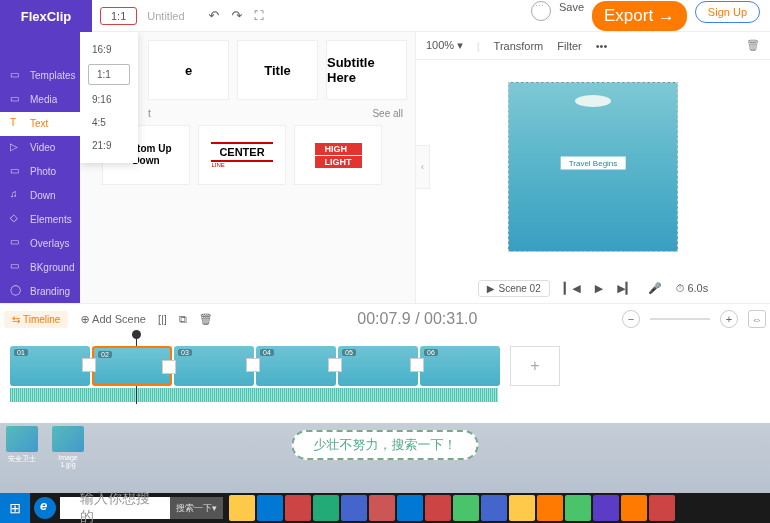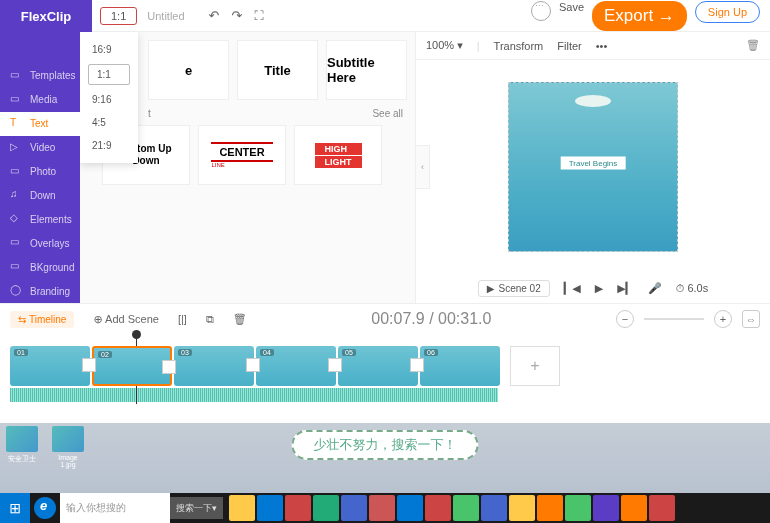--- a/index.html
+++ b/index.html
@@ -43,21 +43,21 @@
 .trash{cursor:pointer;color:#888}
 .canvas-area{flex:1;display:flex;align-items:center;justify-content:center;background:#fff;position:relative}
 .collapse-tab{position:absolute;left:0;top:50%;transform:translateY(-50%);width:14px;height:44px;background:#fafafa;border:1px solid #eee;border-left:none;display:flex;align-items:center;justify-content:center;font-size:9px;color:#999;cursor:pointer}
 .canvas{width:170px;height:170px;background:linear-gradient(180deg,#7ec8d4 0%,#5fb8cc 40%,#4aacc6 70%,#3a9ec2 100%);position:relative;border:1px dashed #ccc}
 .canvas::before{content:"";position:absolute;left:50%;top:12px;transform:translateX(-50%);width:36px;height:12px;background:#e8f4f0;border-radius:50%}
 .canvas-label{position:absolute;left:50%;top:48%;transform:translate(-50%,-50%);background:#fff;padding:2px 8px;font-size:8px;color:#2a8a8a}
 .playback{height:30px;display:flex;align-items:center;justify-content:center;gap:14px;font-size:11px;color:#555}
 .pb-btn{cursor:pointer}
 .pb-scene{border:1px solid #ddd;padding:2px 8px;border-radius:3px;font-size:10px;display:flex;align-items:center;gap:4px}
 .timeline{height:120px;border-top:1px solid #eee;background:#fff}
-.tl-hdr{height:30px;display:flex;align-items:center;padding:0 10px;gap:19px;font-size:11px;color:#666}
+.tl-hdr{height:30px;display:flex;align-items:center;padding:0 4px;gap:12px;font-size:11px;color:#666}
 .tl-tab{background:#fff2e6;color:#ff7a00;padding:3px 8px;border-radius:3px;font-size:10px}
 .tl-time{margin-left:auto;margin-right:auto;font-size:16px;color:#888}
 .tl-zoom{display:flex;gap:10px;align-items:center}
 .tl-zoom span{width:18px;height:18px;border:1px solid #ccc;border-radius:50%;display:flex;align-items:center;justify-content:center;font-size:11px;cursor:pointer}
 .tl-track{height:70px;padding:4px 10px;position:relative}
 .playhead{position:absolute;left:136px;top:0;width:1px;height:100%;background:#333}
 .playhead::before{content:"";position:absolute;top:-4px;left:-4px;width:9px;height:9px;background:#333;border-radius:50%}
 .clips{display:flex;gap:2px;height:40px;margin-top:8px}
 .clip{width:80px;height:40px;background:linear-gradient(180deg,#6ec4d4 0%,#48b0c8 100%);border-radius:3px;position:relative;font-size:8px;color:#fff;padding:2px 4px}
 .clip.active{border:2px solid #ff7a00}
@@ -67,21 +67,21 @@
 .audio-wave{height:14px;background:repeating-linear-gradient(90deg,#4ac4b0 0,#4ac4b0 1px,#a0e4d8 1px,#a0e4d8 2px);margin-top:2px;width:488px}
 .desktop-bg{position:absolute;left:0;top:423px;width:770px;height:70px;background:linear-gradient(180deg,#c5cdd6 0%,#b8c2cf 100%)}
 .desktop-icons{position:absolute;left:4px;top:426px;display:flex;gap:10px}
 .dico{width:36px;text-align:center;font-size:7px;color:#fff}
 .dico-img{width:32px;height:26px;background:linear-gradient(135deg,#5bb,#49c);border-radius:2px;margin:0 auto 2px}
 .banner{position:absolute;left:50%;top:430px;transform:translateX(-50%);background:#fff;border:2px dashed #7a8;border-radius:16px;padding:4px 20px;font-size:13px;color:#5a8}
 .taskbar{position:absolute;bottom:0;left:0;width:770px;height:30px;background:#1a1a1a;display:flex;align-items:center}
 .start{width:30px;height:30px;background:#0078d4;display:flex;align-items:center;justify-content:center;color:#fff;font-size:14px}
 .tb-ie{width:22px;height:22px;background:#0078d4;border-radius:50%;margin:0 4px;position:relative}
 .tb-ie::after{content:"e";color:#fff;font-style:italic;font-weight:700;position:absolute;left:6px;top:1px;font-size:13px}
-.tb-search{flex:0 0 110px;background:#fff;height:30px;font-size:10px;padding:0 6px;color:#999;display:flex;align-items:center}
+.tb-search{flex:0 0 110px;background:#fff;height:22px;font-size:14px;padding:0 20px;color:#999;display:flex;align-items:center}
 .tb-searchbtn{background:#555;color:#ddd;height:22px;padding:0 6px;font-size:9px;display:flex;align-items:center}
 .tb-apps{display:flex;gap:2px;margin-left:6px}
 .tb-app{width:26px;height:26px;background:#333;border-radius:2px}
 .tb-app.a1{background:#ffc94a}.tb-app.a2{background:#0078d4}.tb-app.a3{background:#c44}.tb-app.a4{background:#2a7}.tb-app.a5{background:#46c}.tb-app.a6{background:#c55}.tb-app.a7{background:#4ac46a}.tb-app.a8{background:#ff7a00}.tb-app.a9{background:#5b3cc4}
 </style>
 </head>
 <body>
 
 <div class="app">
   <div class="logo">FlexClip</div>

